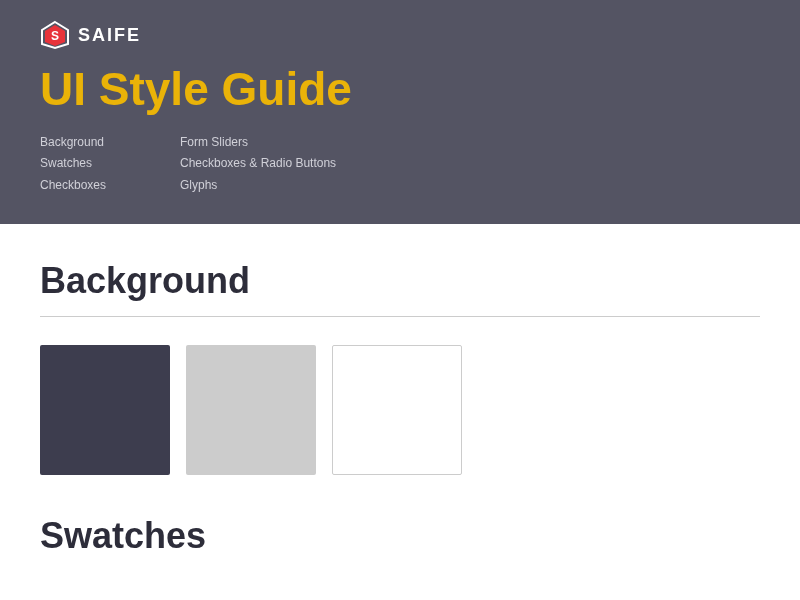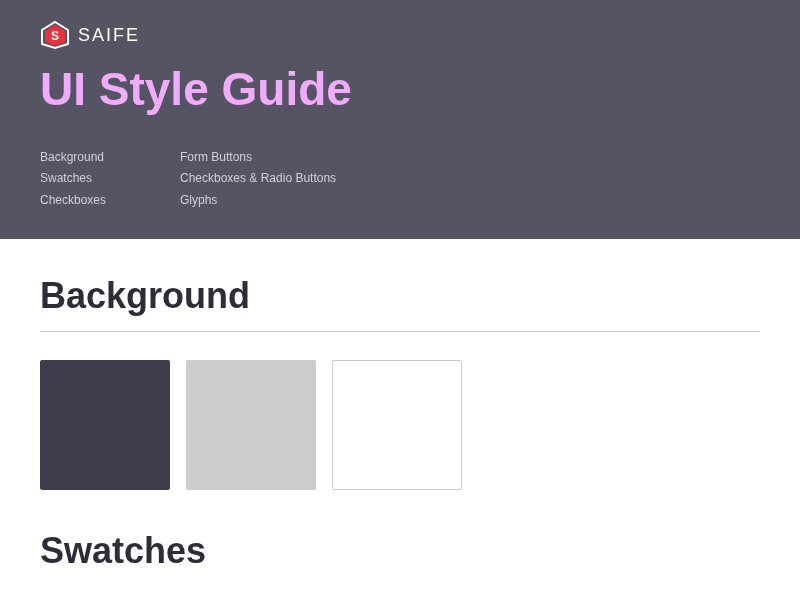--- a/index.html
+++ b/index.html
@@ -30,30 +30,30 @@
       margin-bottom: 14px;
     }
 
     .logo-icon {
       width: 30px;
       height: 30px;
     }
 
     .logo-text {
       font-size: 18px;
-      font-weight: 400;
+      font-weight: 700;
       letter-spacing: 2px;
       color: white;
     }
 
     .page-title {
       font-size: 46px;
       font-weight: 900;
-      color: #f0abfc;
-      margin-bottom: 32px;
+      color: #eab308;
+      margin-bottom: 17px;
       line-height: 1.1;
     }
 
     .nav-grid {
       display: grid;
       grid-template-columns: 140px 200px 280px;
       gap: 4px 0;
     }
 
     .nav-item {
@@ -133,21 +133,21 @@
   <nav class="nav-grid">
 
     <div>
       <div class="nav-item">Background</div>
       <div class="nav-item">Swatches</div>
       <div class="nav-item">Checkboxes</div>
     </div>
 
 
     <div>
-      <div class="nav-item">Form Buttons</div>
+      <div class="nav-item">Form Sliders</div>
       <div class="nav-item">Checkboxes &amp; Radio Buttons</div>
       <div class="nav-item">Glyphs</div>
     </div>
   </nav>
 </header>
 
 <main class="main">
 
   <section>
     <h2 class="section-title">Background</h2>

